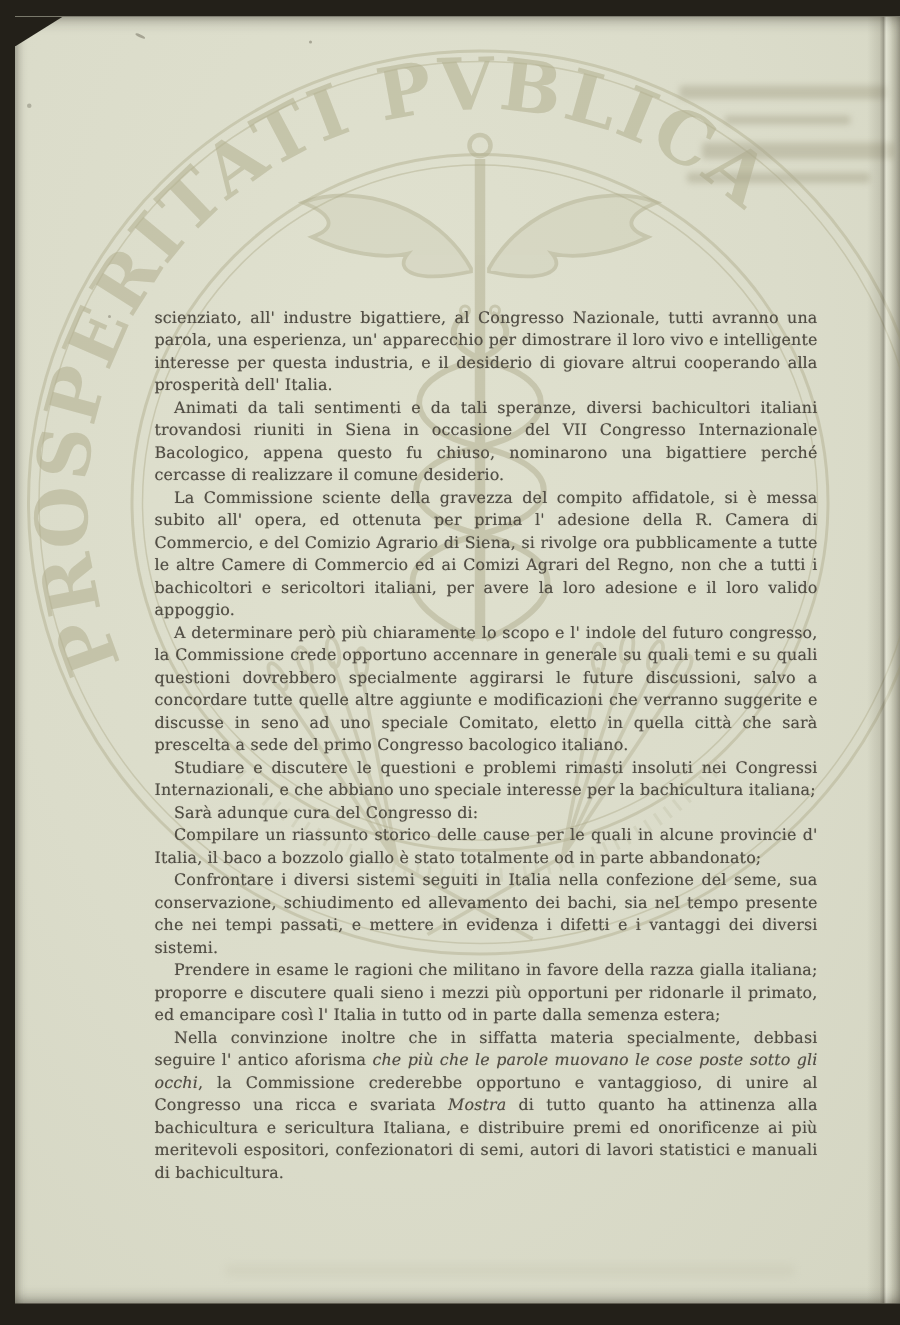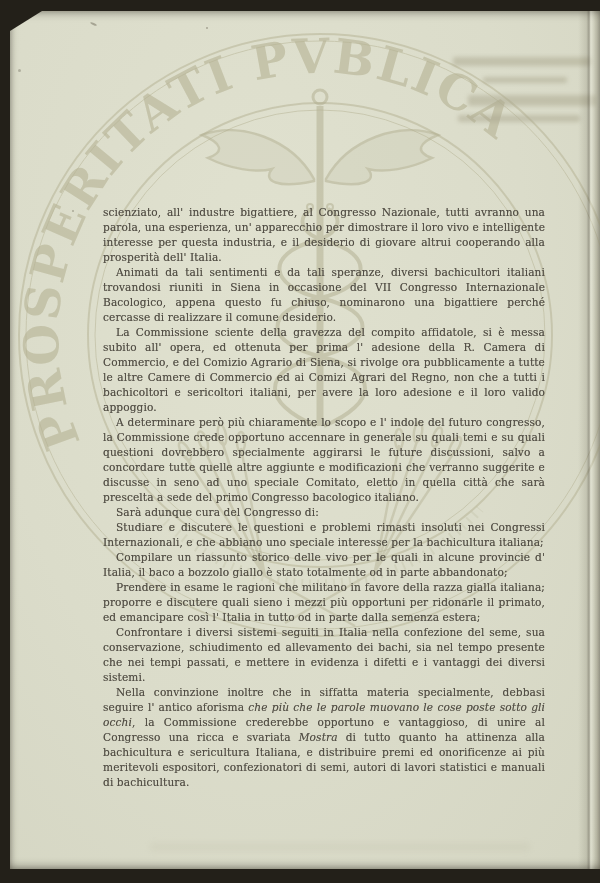--- a/index.html
+++ b/index.html
@@ -130,24 +130,24 @@
     <div class="speck" style="left:80px;top:12px;width:7px;height:2px;transform:rotate(25deg);opacity:.5;"></div>
     <div class="speck" style="left:196px;top:16px;width:2px;height:2px;opacity:.5;"></div>
     <div class="speck" style="left:8px;top:58px;width:3px;height:3px;opacity:.4;"></div>
     <div class="speck" style="left:62px;top:199px;width:2px;height:2px;opacity:.45;"></div>
 
     <div id="text-block">
         <p><span>scienziato, all' industre bigattiere, al Congresso Nazionale, tutti avranno una parola, una esperienza, un' apparecchio per dimostrare il loro vivo e intelligente interesse per questa industria, e il desiderio di giovare altrui cooperando alla prosperità dell' Italia.</span></p>
         <p><span>Animati da tali sentimenti e da tali speranze, diversi bachicultori italiani trovandosi riuniti in Siena in occasione del VII Congresso Internazionale Bacologico, appena questo fu chiuso, nominarono una bigattiere perché cercasse di realizzare il comune desiderio.</span></p>
         <p><span>La Commissione sciente della gravezza del compito affidatole, si è messa subito all' opera, ed ottenuta per prima l' adesione della R. Camera di Commercio, e del Comizio Agrario di Siena, si rivolge ora pubblicamente a tutte le altre Camere di Commercio ed ai Comizi Agrari del Regno, non che a tutti i bachicoltori e sericoltori italiani, per avere la loro adesione e il loro valido appoggio.</span></p>
         <p><span>A determinare però più chiaramente lo scopo e l' indole del futuro congresso, la Commissione crede opportuno accennare in generale su quali temi e su quali questioni dovrebbero specialmente aggirarsi le future discussioni, salvo a concordare tutte quelle altre aggiunte e modificazioni che verranno suggerite e discusse in seno ad uno speciale Comitato, eletto in quella città che sarà prescelta a sede del primo Congresso bacologico italiano.</span></p>
+        <p><span>Studiare e discutere le questioni e problemi rimasti insoluti nei Congressi Internazionali, e che abbiano uno speciale interesse per la bachicultura italiana;</span></p>
         <p><span>Sarà adunque cura del Congresso di:</span></p>
-        <p><span>Studiare e discutere le questioni e problemi rimasti insoluti nei Congressi Internazionali, e che abbiano uno speciale interesse per la bachicultura italiana;</span></p>
-        <p><span>Compilare un riassunto storico delle vivo per le quali in alcune provincie d' Italia, il baco a bozzolo giallo è stato totalmente od in parte abbandonato;</span></p>
+        <p><span>Compilare un riassunto storico delle cause per le quali in alcune provincie d' Italia, il baco a bozzolo giallo è stato totalmente od in parte abbandonato;</span></p>
+        <p><span>Confrontare i diversi sistemi seguiti in Italia nella confezione del seme, sua conservazione, schiudimento ed allevamento dei bachi, sia nel tempo presente che nei tempi passati, e mettere in evidenza i difetti e i vantaggi dei diversi sistemi.</span></p>
         <p><span>Prendere in esame le ragioni che militano in favore della razza gialla italiana; proporre e discutere quali sieno i mezzi più opportuni per ridonarle il primato, ed emancipare così l' Italia in tutto od in parte dalla semenza estera;</span></p>
-        <p><span>Confrontare i diversi sistemi seguiti in Italia nella confezione del seme, sua conservazione, schiudimento ed allevamento dei bachi, sia nel tempo presente che nei tempi passati, e mettere in evidenza i difetti e i vantaggi dei diversi sistemi.</span></p>
         <p><span>Nella convinzione inoltre che in siffatta materia specialmente, debbasi seguire l' antico aforisma </span><em>che più che le parole muovano le cose poste sotto gli occhi</em><span>, la Commissione crederebbe opportuno e vantaggioso, di unire al Congresso una ricca e svariata </span><em>Mostra</em><span> di tutto quanto ha attinenza alla bachicultura e sericultura Italiana, e distribuire premi ed onorificenze ai più meritevoli espositori, confezionatori di semi, autori di lavori statistici e manuali di bachicultura.</span></p>
       </div>
 
     <div id="fold"></div>
     <div id="corner-cut"></div>
   </div>
 </div>
 
 </body></html>

